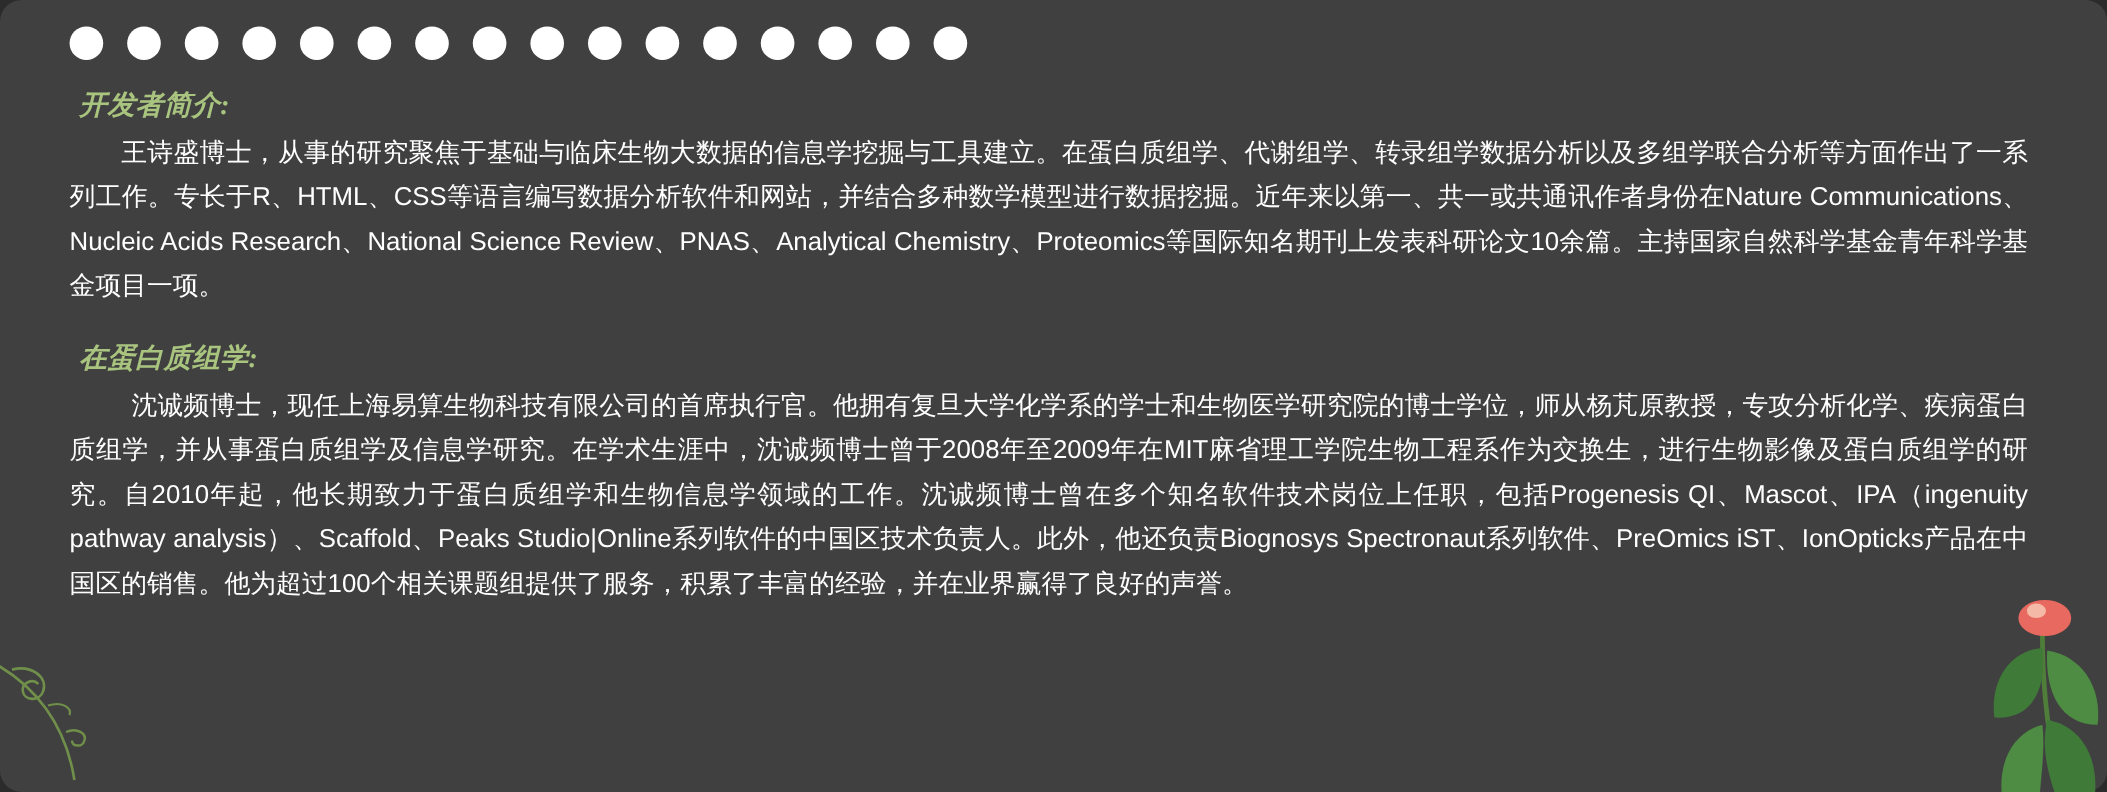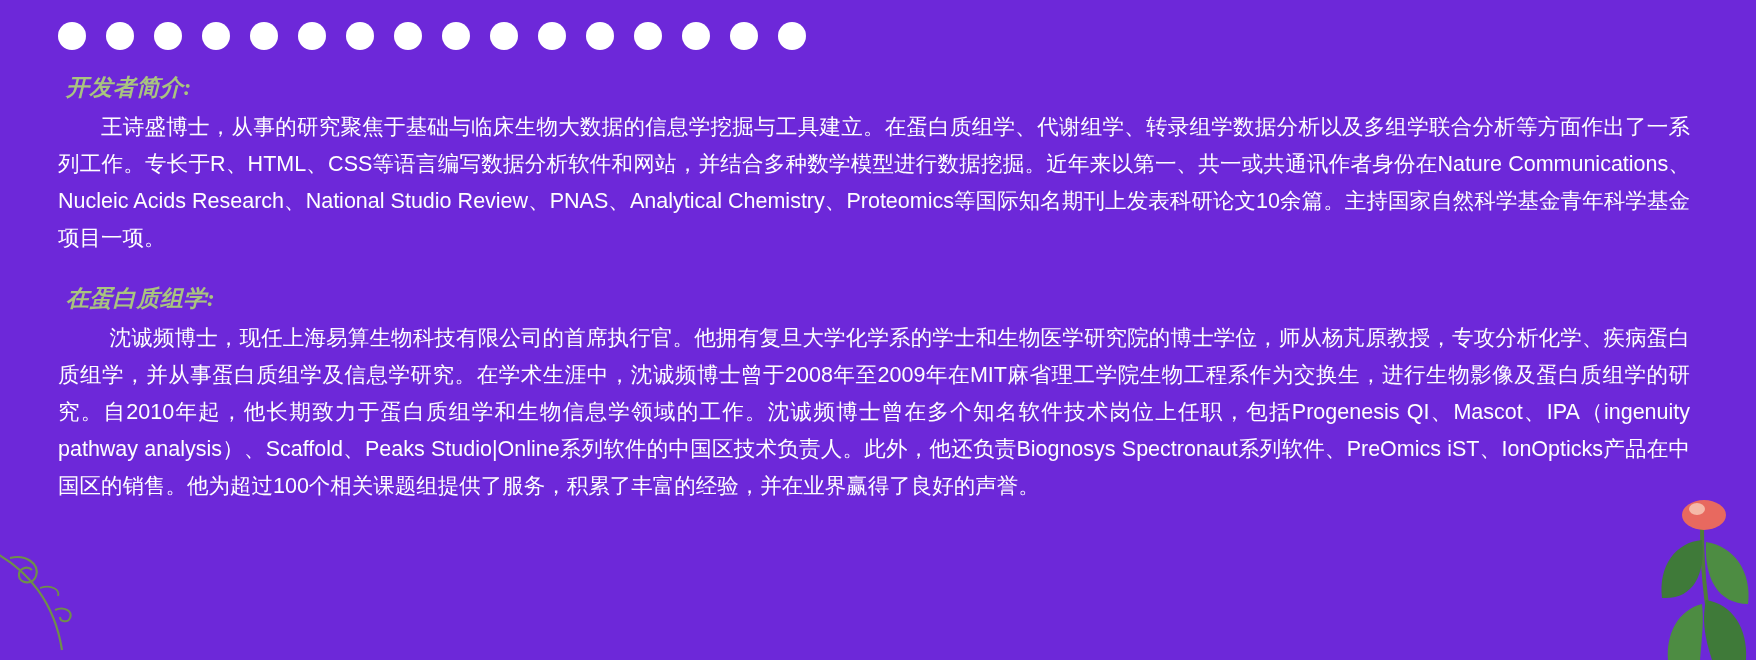--- a/index.html
+++ b/index.html
@@ -11,21 +11,22 @@
     height: 660px;
     background: #2b2b2b;
     font-family: "Liberation Sans", sans-serif;
     overflow: hidden;
     position: relative;
   }
 
   .slide {
     position: absolute;
     inset: 0;
-    background: #6d28d9;
+    background: #404040;
+    border-radius: 18px;
   }
 
   
   .dot-row {
     position: absolute;
     top: 22px;
     left: 58px;
     display: flex;
     gap: 20px;
   }
@@ -113,21 +114,21 @@
     <span class="dot"></span>
     <span class="dot"></span>
     <span class="dot"></span>
     <span class="dot"></span>
   </div>
 
   <div class="content">
 
     <h2 class="section-heading">开发者简介:</h2>
 
-    <p class="para p1">王诗盛博士，从事的研究聚焦于基础与临床生物大数据的信息学挖掘与工具建立。在蛋白质组学、代谢组学、转录组学数据分析以及多组学联合分析等方面作出了一系列工作。专长于R、HTML、CSS等语言编写数据分析软件和网站，并结合多种数学模型进行数据挖掘。近年来以第一、共一或共通讯作者身份在Nature Communications、Nucleic Acids Research、National Studio Review、PNAS、Analytical Chemistry、Proteomics等国际知名期刊上发表科研论文10余篇。主持国家自然科学基金青年科学基金项目一项。</p>
+    <p class="para p1">王诗盛博士，从事的研究聚焦于基础与临床生物大数据的信息学挖掘与工具建立。在蛋白质组学、代谢组学、转录组学数据分析以及多组学联合分析等方面作出了一系列工作。专长于R、HTML、CSS等语言编写数据分析软件和网站，并结合多种数学模型进行数据挖掘。近年来以第一、共一或共通讯作者身份在Nature Communications、Nucleic Acids Research、National Science Review、PNAS、Analytical Chemistry、Proteomics等国际知名期刊上发表科研论文10余篇。主持国家自然科学基金青年科学基金项目一项。</p>
 
     <h2 class="section-heading second">在蛋白质组学:</h2>
 
     <p class="para p2">沈诚频博士，现任上海易算生物科技有限公司的首席执行官。他拥有复旦大学化学系的学士和生物医学研究院的博士学位，师从杨芃原教授，专攻分析化学、疾病蛋白质组学，并从事蛋白质组学及信息学研究。在学术生涯中，沈诚频博士曾于2008年至2009年在MIT麻省理工学院生物工程系作为交换生，进行生物影像及蛋白质组学的研究。自2010年起，他长期致力于蛋白质组学和生物信息学领域的工作。沈诚频博士曾在多个知名软件技术岗位上任职，包括Progenesis QI、Mascot、IPA（ingenuity pathway analysis）、Scaffold、Peaks Studio|Online系列软件的中国区技术负责人。此外，他还负责Biognosys Spectronaut系列软件、PreOmics iST、IonOpticks产品在中国区的销售。他为超过100个相关课题组提供了服务，积累了丰富的经验，并在业界赢得了良好的声誉。</p>
 
   </div>
 
   <svg class="vine" viewBox="0 0 150 150">
     <path d="M-10,40 C30,60 55,95 62,140" fill="none" stroke="#6f8f4a" stroke-width="2.2"></path>
     <path d="M10,48 C26,44 40,54 36,66 C33,75 20,74 19,66 C18,59 27,55 32,60" fill="none" stroke="#6f8f4a" stroke-width="2.2"></path>

